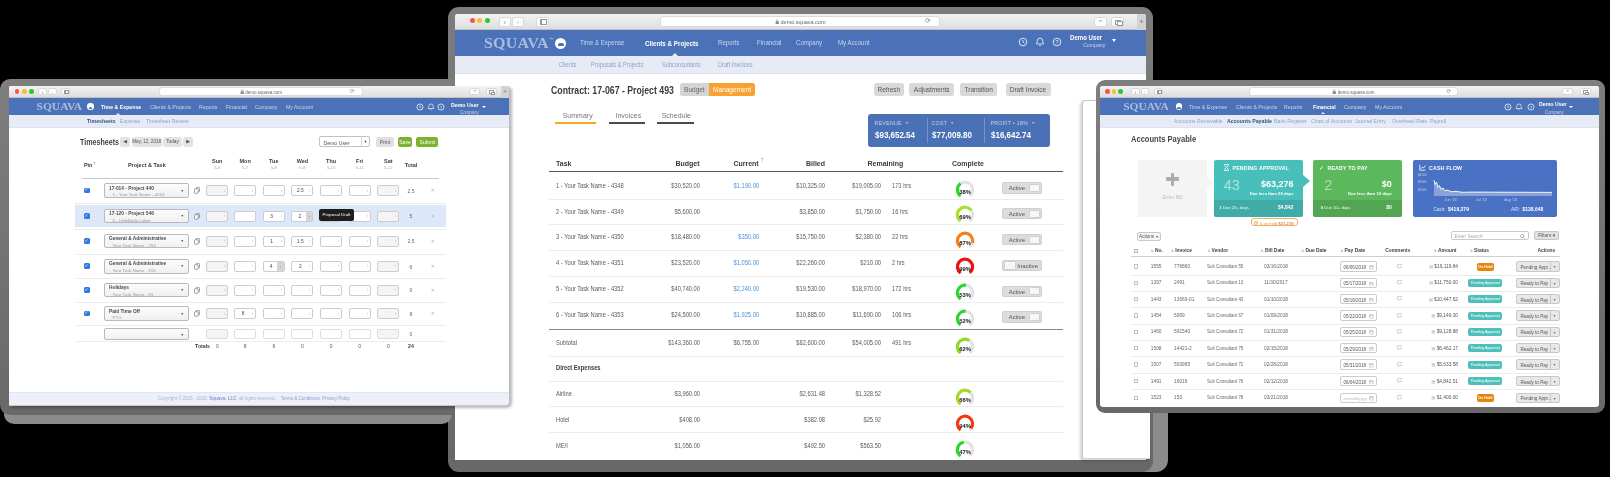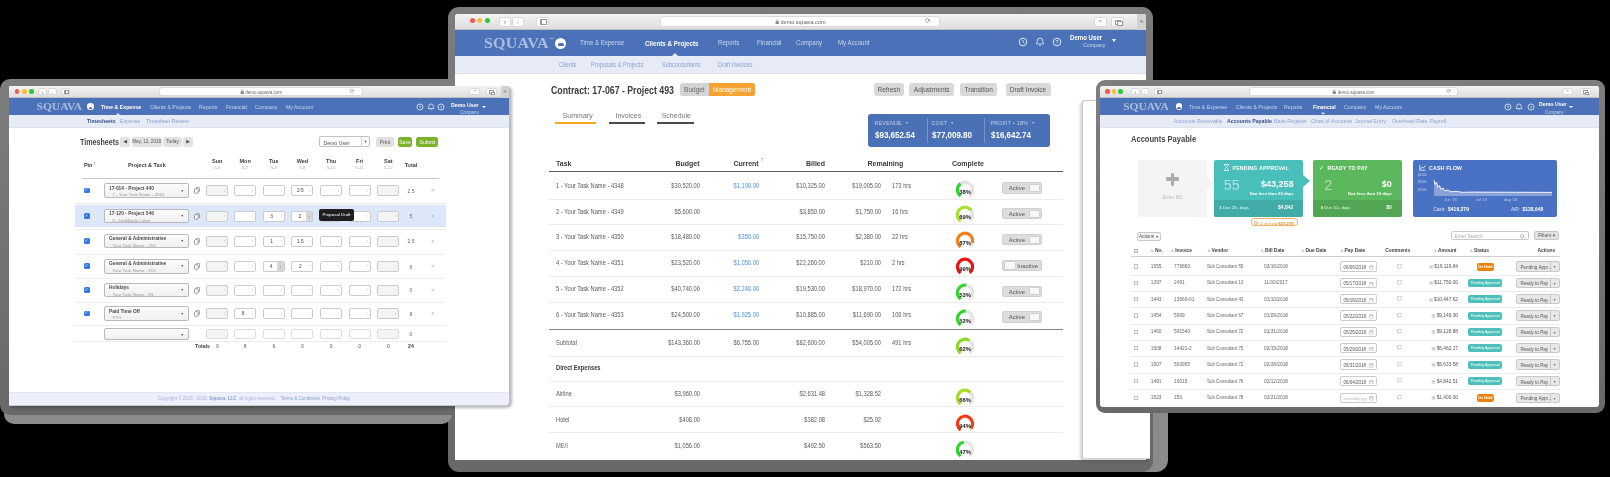--- a/index.html
+++ b/index.html
@@ -712,22 +712,22 @@
 <div class="a" style="left:48px;top:108.6px;width:50px;text-align:center;font-size:5px;color:#bcbcbc">Enter Bill</div>
 <div class="a" style="left:107.4px;top:91px;width:0;height:0;border-top:6px solid transparent;border-bottom:6px solid transparent;border-left:6.5px solid #f4f4f4"></div>
 <div class="a" style="left:114.6px;top:74.6px;width:88.8px;height:56.9px;background:#48bfba;border-radius:2px"></div>
 <div class="a" style="left:203.4px;top:89.8px;width:0;height:0;border-top:6px solid transparent;border-bottom:6px solid transparent;border-left:7px solid #48bfba"></div>
 <div class="a" style="left:123.5px;top:78.6px;width:7px;height:7px">
         <svg width="7" height="7" viewBox="0 0 7 7">
           <path d="M1.2 0.5h4.6M1.2 6.5h4.6M1.7 0.5v1.2l1.8 1.8 1.8-1.8V0.5M1.7 6.5V5.3l1.8-1.8 1.8 1.8v1.2" stroke="#fff" stroke-width="0.8" fill="none"></path>
         </svg>
       </div>
 <div class="a" style="left:133px;top:79px;font-size:5.2px;font-weight:700;color:#fff;letter-spacing:0.2px">PENDING APPROVAL</div>
-<div class="a" style="left:124.3px;top:91.5px;font-size:14.5px;color:rgba(255,255,255,0.55)">55</div>
-<div class="a r" style="left:134px;top:93.4px;width:60px;font-size:9px;font-weight:700;color:#fff">$43,258</div>
+<div class="a" style="left:124.3px;top:91.5px;font-size:14.5px;color:rgba(255,255,255,0.55)">43</div>
+<div class="a r" style="left:134px;top:93.4px;width:60px;font-size:9px;font-weight:700;color:#fff">$63,276</div>
 <div class="a r" style="left:134px;top:105.9px;width:60px;font-size:4.2px;font-weight:700;color:#fff">Due less than 20 days</div>
 <div class="a" style="left:114.6px;top:114.8px;width:88.8px;height:16.7px;background:rgba(0,0,0,0.10)"></div>
 <div class="a" style="left:119.9px;top:119.5px;font-size:4.2px;color:#eafffd"><b>1</b> Due 20+ days</div>
 <div class="a r" style="left:153.9px;top:118.9px;width:40px;font-size:5px;font-weight:700;color:#fff">$4,842</div>
 <div class="a" style="left:151.5px;top:132.7px;width:46.5px;height:8.2px;background:#fff;border:1px solid #f0b066;border-radius:3px">
         <svg class="a" style="left:2.2px;top:1.5px" width="4.2" height="4.2" viewBox="0 0 10 10">
           <circle cx="5" cy="5" r="4" fill="none" stroke="#e8882e" stroke-width="1.4"></circle>
           <path d="M5 2.6v2.6l1.8 1" stroke="#e8882e" stroke-width="1.2" fill="none"></path>
         </svg>
         <span class="a" style="left:8px;top:1.4px;font-size:4.2px;color:#e89a2e;white-space:nowrap">4 on hold <b style="color:#e8882e">$21,219</b></span>

